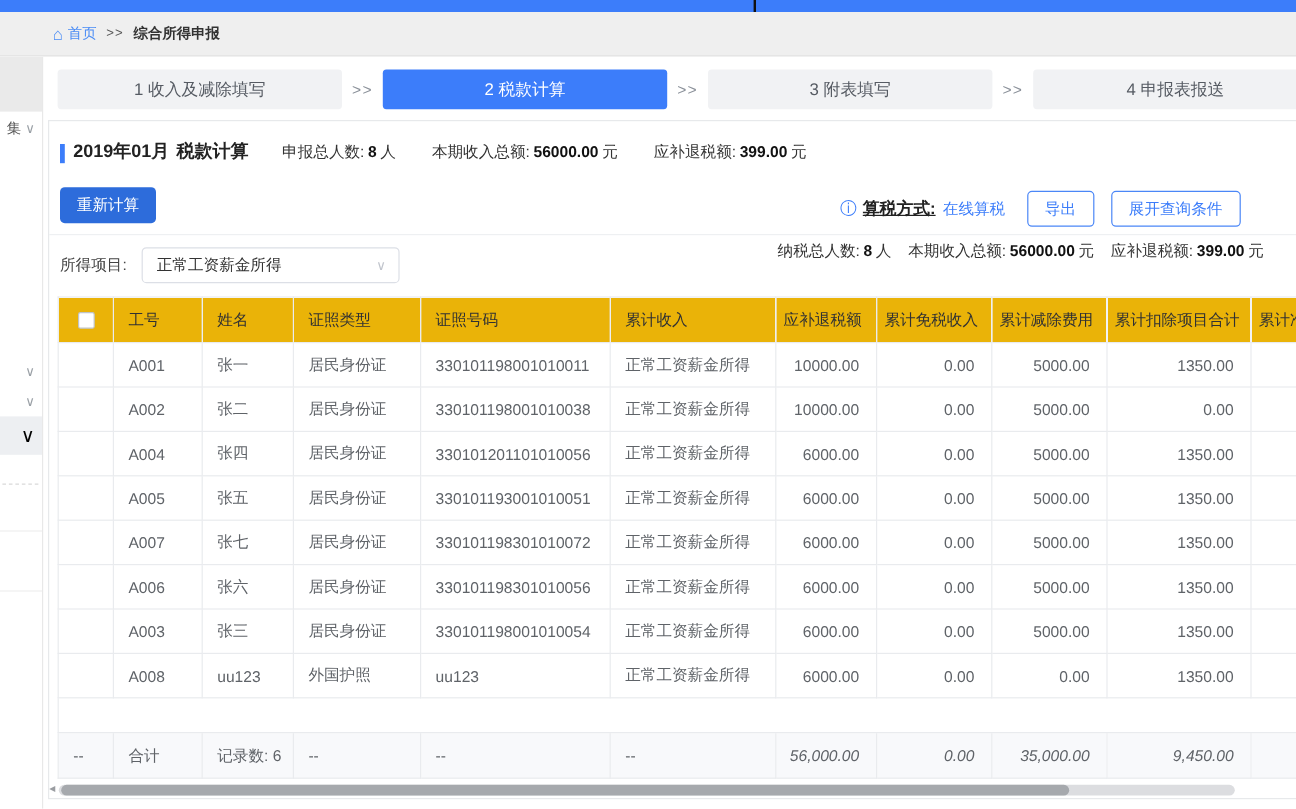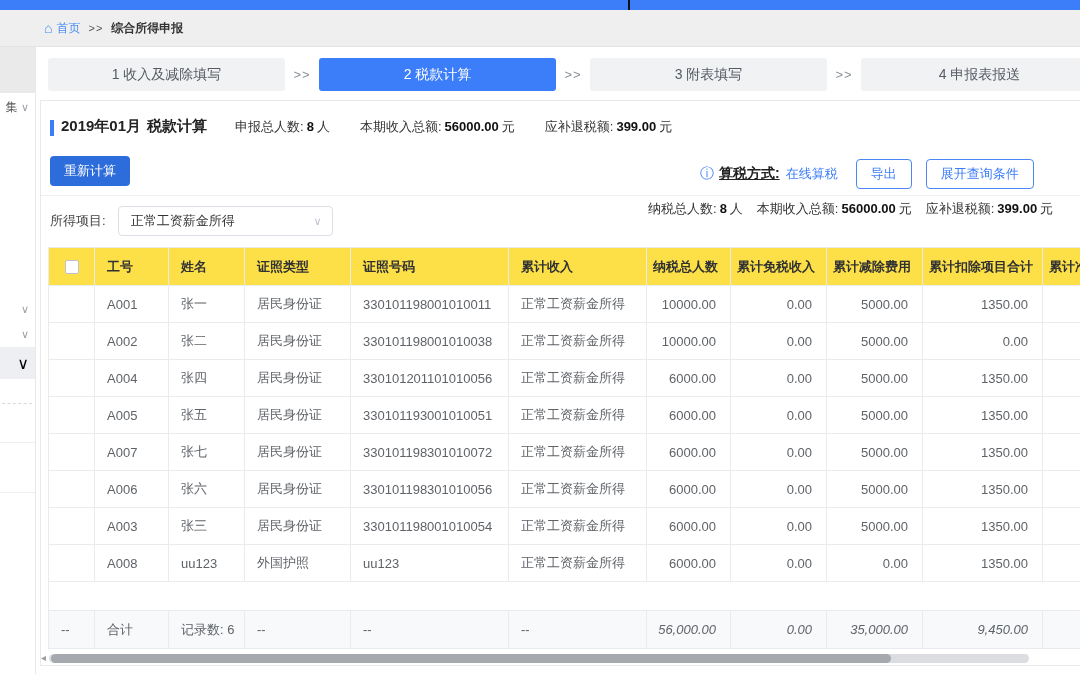--- a/index.html
+++ b/index.html
@@ -66,21 +66,21 @@
     display:flex; align-items:center; justify-content:space-between; padding:0 10px 0 12px;
     font-size:13px; color:#333; cursor:pointer; }
   .select .chev { color:#c0c4cc; font-size:11px; }
   .filter-stats { position:absolute; left:607px; top:92px; height:32px; display:flex;
     align-items:center; white-space:nowrap; }
   .filter-stats .stat { margin-right:14px; }
 
   .table-wrap { position:absolute; left:7px; top:146px; width:1060px; }
   table { border-collapse:collapse; table-layout:fixed; width:1060px; font-size:13px; }
   th, td { border:1px solid #e9ebee; overflow:hidden; white-space:nowrap; }
-  thead th { background:#fde047; color:#303133; font-weight:bold; height:38px;
+  thead th { background:#eab308; color:#303133; font-weight:normal; height:38px;
     text-align:left; padding:0 12px; }
   thead th.num, td.num { text-align:right; padding:0 14px 0 6px; }
   tbody td { height:37px; color:#5f6368; padding:0 12px; background:#fff; }
   tr.spacer td { height:29px; border-left:1px solid #e9ebee; border-right:1px solid #e9ebee;
     border-top:1px solid #e9ebee; background:#fff; }
   tr.total td { height:38px; background:#f8f9fb; color:#5f6368; padding:0 12px; }
   tr.total td.num { padding:0 14px 0 6px;font-style:italic; }
   .cb { width:14px; height:14px; border:1px solid #bfc3c7; border-radius:2px; background:#fff;
     margin:0 auto; cursor:pointer; }
   th.sel-col { padding:0; text-align:center; }
@@ -201,21 +201,21 @@
         <thead>
           <tr>
             <th class="sel-col">
               <div class="cb"></div>
             </th>
             <th>工号</th>
             <th>姓名</th>
             <th>证照类型</th>
             <th>证照号码</th>
             <th>累计收入</th>
-            <th class="num">纳税总人数</th>
+            <th class="num">应补退税额</th>
             <th class="num">累计免税收入</th>
             <th class="num">累计减除费用</th>
             <th class="num">累计扣除项目合计</th>
             <th class="num">累计准予扣除的捐赠额</th>
           </tr>
         </thead>
         <tbody>
           <tr>
             <td></td>
             <td>A001</td>

